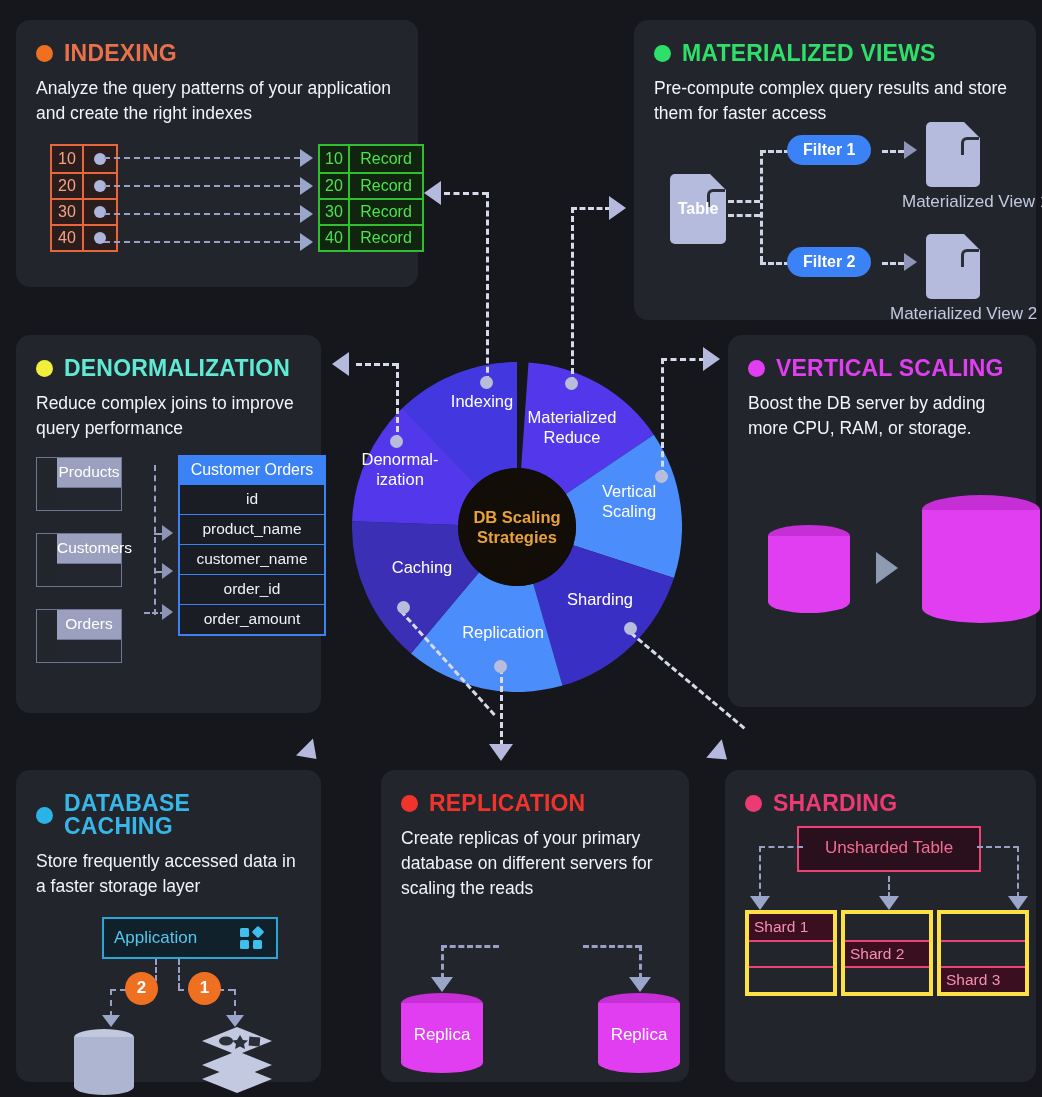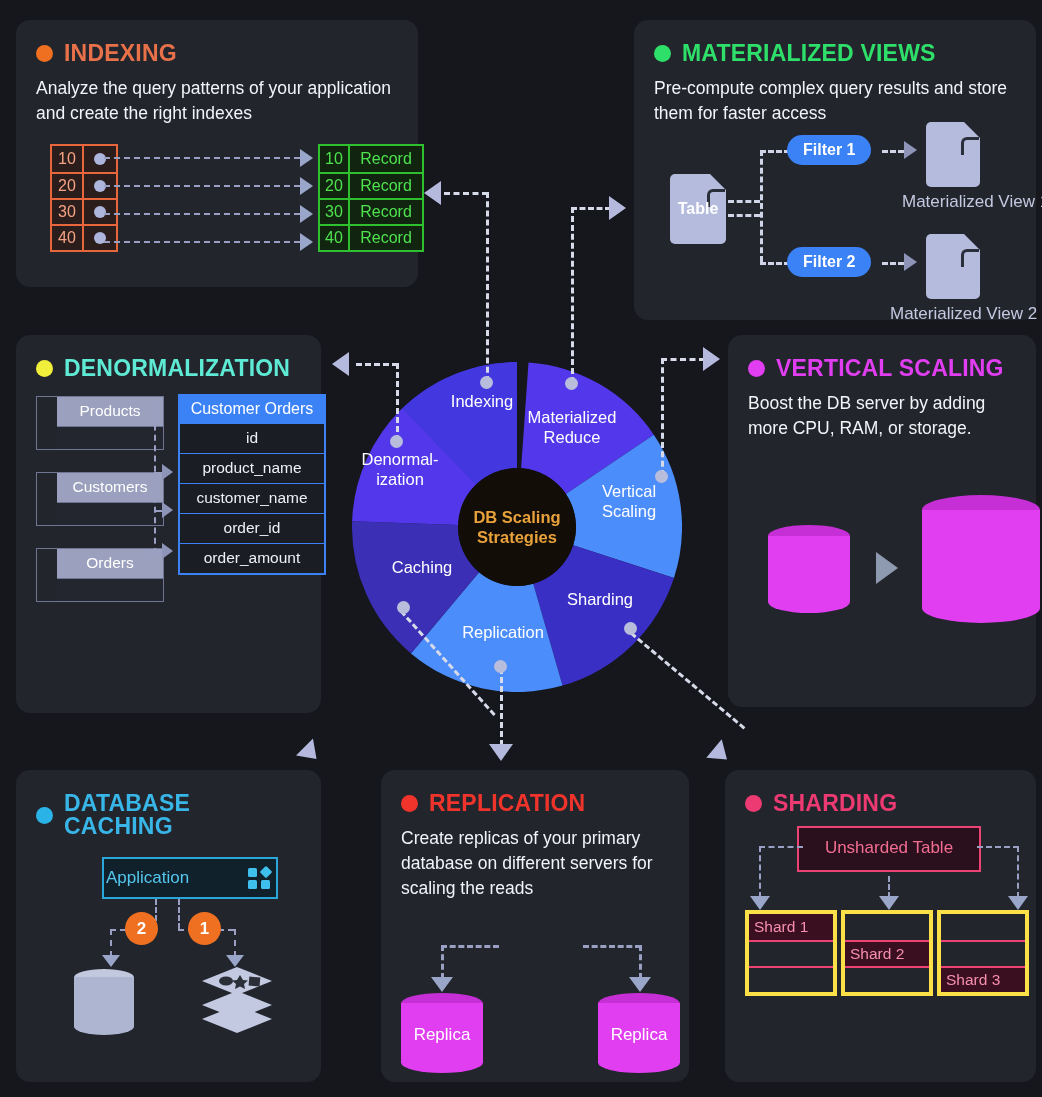--- a/index.html
+++ b/index.html
@@ -57,21 +57,21 @@
           border-radius:20px; padding:6px 16px; }
   .mv-h { position:absolute; border-top:3px dashed #cfd4e6; height:0;}
   .mv-v { position:absolute; border-left:3px dashed #cfd4e6; width:0;}
   .mv-arrow { position:absolute; width:0;height:0;border-left:13px solid #8e94b8;
               border-top:9px solid transparent;border-bottom:9px solid transparent;}
   .table-doc-text { position:absolute; color:#ffffff; font-weight:bold; font-size:16px;}
 
   
   #pan-denorm { left:16px; top:335px; width:305px; height:378px; }
   .dn-stage { position:relative; margin-top:16px; height:225px; }
-  .dn-src { position:absolute; width:128px; border:1px solid #6f7694;padding-left:20px; }
+  .dn-src { position:absolute; width:86px; border:1px solid #6f7694;padding-left:20px; }
   .dn-src .h { background:#9aa0bd; color:#ffffff; font-size:15.5px; text-align:center;
                padding:5px 0 6px; }
   .dn-src .b { height:23px; background:#23262e; border-top:1px solid #6f7694;}
   .dn-tbl { position:absolute; left:142px; top:-2px; width:148px; border:2px solid #3b82f6; }
   .dn-tbl .h { background:#3b82f6; color:#ffffff; font-size:16px; text-align:center; padding:4px 0 5px;}
   .dn-tbl .row { background:#1a1d24; color:#eef1f7; font-size:15.5px; text-align:center;
                  padding:5px 0 6px; border-top:1px solid #3b82f6;}
   .dn-arrow { position:absolute; width:0;height:0;border-left:11px solid #8e94b8;
               border-top:8px solid transparent;border-bottom:8px solid transparent;}
   .dn-dash-v { position:absolute; border-left:2px dashed #9aa0c4; width:0;}
@@ -85,21 +85,21 @@
   .cyl .btm { position:absolute; left:0; border-radius:50%; background:#e03ef0; }
   .cyl .lbl { position:absolute; width:100%; text-align:center; color:#fff; font-size:17px; z-index:3;}
   .vs-arrow { position:absolute; width:0;height:0;border-left:22px solid #8e9ab0;
               border-top:16px solid transparent;border-bottom:16px solid transparent;}
 
   
   #pan-cache { left:16px; top:770px; width:305px; height:312px; }
   .cache-stage{ position:relative; height:185px; margin-top:10px;}
   .app-box { position:absolute; left:66px; top:8px; width:176px; height:42px;
              border:2px solid #2aa7d8; background:#11212b; display:flex; align-items:center;
-             justify-content:space-between; padding:0 2px; }
+             justify-content:space-between; padding:0 10px; }
   .app-box .t { color:#53c7ee; font-size:17px; }
   .badge { position:absolute; width:33px;height:33px;border-radius:50%; background:#ef7020;
            color:#fff; font-size:17px; font-weight:bold; display:flex;align-items:center;
            justify-content:center; z-index:4;}
   .cache-dash-v{ position:absolute; border-left:2px dashed #9aa0c4; width:0;}
   .cache-dash-h{ position:absolute; border-top:2px dashed #9aa0c4; height:0;}
   .cache-arrow{ position:absolute; width:0;height:0;border-top:12px solid #9aa6c9;
                 border-left:9px solid transparent;border-right:9px solid transparent;}
   .grey-cyl .body,.grey-cyl .btm { background:#aeb5d0; }
   .grey-cyl .top { background:#c2c8de; }
@@ -316,20 +316,21 @@
       <div class="doc" style="left:272px;top:102px;width:54px;height:65px;"></div>
       <div class="doc-label" style="left:236px;top:172px;width:104px;">Materialized View 2</div>
     </div>
   </div>
 
   <div class="panel" id="pan-denorm">
     <div class="p-head">
       <div class="dot" style="background: rgb(242, 238, 60);"></div>
       <div class="p-title" style="color: #5eead4;">DENORMALIZATION</div>
     </div>
+    <div class="p-desc">Reduce complex joins to improve query performance</div>
     <div class="dn-stage">
       <div id="dn-sources">
           <div class="dn-src" style="top: 0px; left: 0px;">
             <div class="h">Products</div>
             <div class="b"></div>
           </div>
           <div class="dn-src" style="top: 76px; left: 0px;">
             <div class="h">Customers</div>
             <div class="b"></div>
           </div>
@@ -377,20 +378,21 @@
         <div class="btm" style="top:98px;width:118px;height:30px;"></div>
       </div>
     </div>
   </div>
 
   <div class="panel" id="pan-cache">
     <div class="p-head">
       <div class="dot" style="background: rgb(42, 179, 230);"></div>
       <div class="p-title" style="color: rgb(56, 182, 232);">DATABASE CACHING</div>
     </div>
+    <div class="p-desc">Store frequently accessed data in a faster storage layer</div>
     <div class="cache-stage">
       <div class="app-box">
         <div class="t">Application</div>
         <svg width="26" height="24" viewBox="0 0 26 24">
           <rect x="0" y="2" width="9" height="9" rx="1.5" fill="#3fc0ec"></rect>
           <rect x="0" y="14" width="9" height="9" rx="1.5" fill="#3fc0ec"></rect>
           <rect x="13" y="14" width="9" height="9" rx="1.5" fill="#3fc0ec"></rect>
           <rect x="13.5" y="1.5" width="9" height="9" rx="1.5" fill="#3fc0ec" transform="rotate(45 18 6)"></rect>
         </svg>
       </div>

